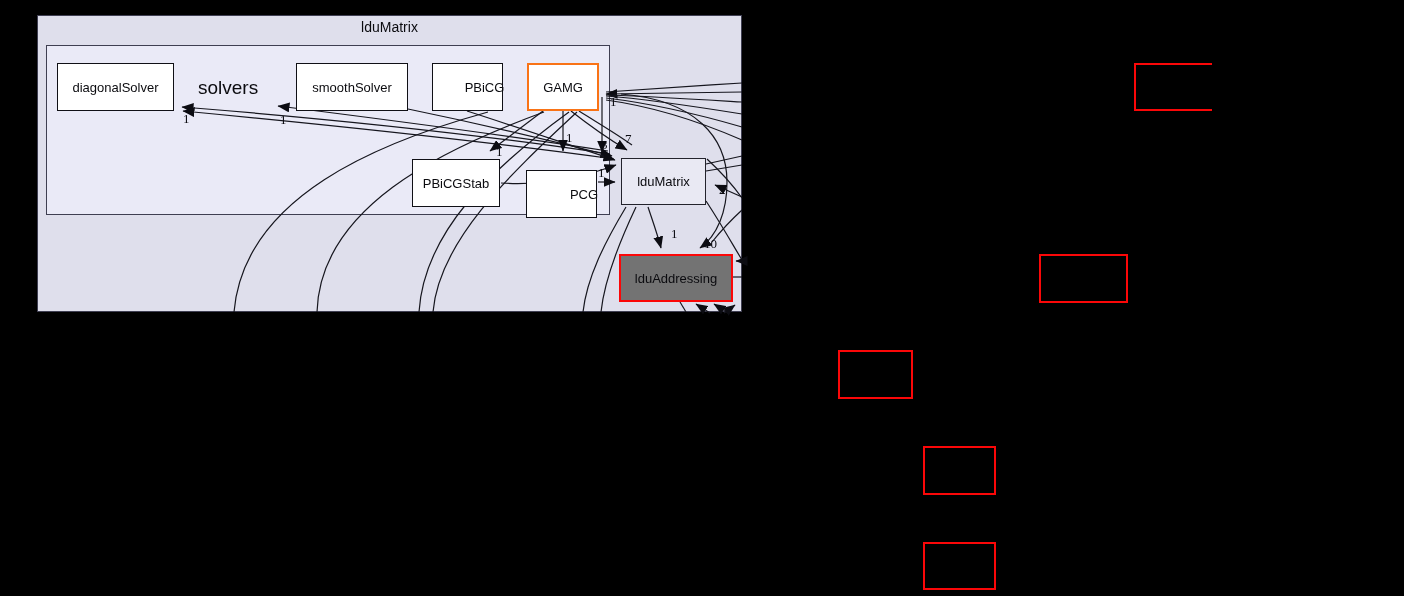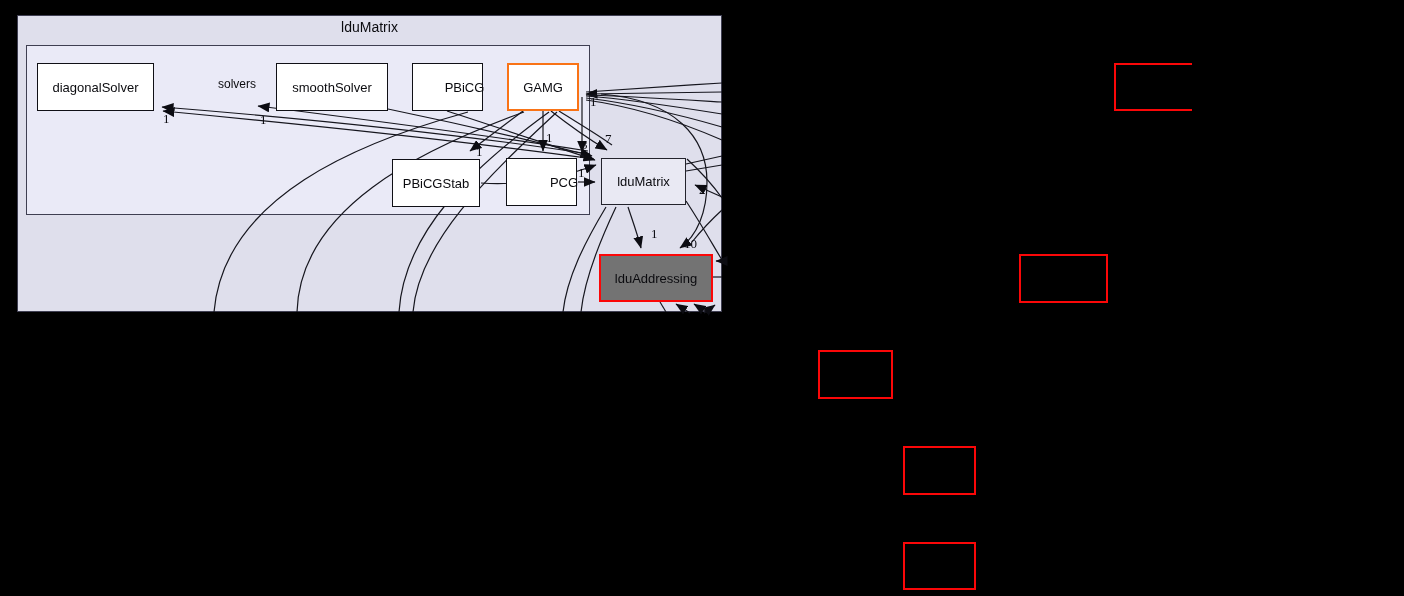--- a/index.html
+++ b/index.html
@@ -1,34 +1,35 @@
 <!DOCTYPE html>
 <html><head>
 <meta charset="utf-8">
 <style>
   html,body{margin:0;padding:0;background:#000;}
   .stage{
     position:relative;width:1192px;height:596px;background:#000;overflow:hidden;
     font-family:"Liberation Sans",sans-serif;
+    margin-left:20px;
   }
   .cluster-outer{
     position:absolute;left:17px;top:15px;width:705px;height:297px;
     background:#dfdfec;border:1.5px solid #3f3f52;box-sizing:border-box;
   }
   .cluster-title{
     position:absolute;left:17px;top:19px;width:705px;text-align:center;
     font-size:14px;color:#0b0b0f;
   }
   .cluster-inner{
     position:absolute;left:26px;top:45px;width:564px;height:170px;
     background:#eaeaf7;border:1.5px solid #3f3f52;box-sizing:border-box;
   }
   .inner-label{
-    position:absolute;left:178px;top:77px;width:78px;text-align:right;
-    font-size:12px;color:#0b0b0f;
+    position:absolute;left:178px;top:77px;width:78px;text-align:left;
+    font-size:19px;color:#0b0b0f;
   }
   .edges{position:absolute;left:0;top:0;width:1404px;height:596px;}
   .node{
     position:absolute;box-sizing:border-box;background:#fff;border:1.2px solid #101016;
     display:flex;align-items:center;justify-content:center;
     font-size:13px;color:#0b0b0f;white-space:nowrap;
   }
   .node.red{border:2px solid #f97316;}
   .node.current{background:#e9e9f3;border:1.6px solid #23232c;}
   .node.addr{background:#737373;border:2px solid #fb0708;}
@@ -120,21 +121,21 @@
       <text class="elabel" x="651" y="238">1</text>
       <text class="elabel" x="684" y="248">10</text>
     </g>
   </svg>
 
   <div class="node" style="left:276px;top:63px;width:112px;height:48px;">smoothSolver</div>
   <div class="node" style="left:37px;top:63px;width:117px;height:48px;">diagonalSolver</div>
   <div class="node" style="left:412px;top:63px;width:71px;height:48px;padding-left:34px;">PBiCG</div>
   <div class="node red" style="left:507px;top:63px;width:72px;height:48px;">GAMG</div>
   <div class="node" style="left:392px;top:159px;width:88px;height:48px;">PBiCGStab</div>
-  <div class="node" style="left:506px;top:158px;width:71px;height:48px;padding-left:45px;">PCG</div>
+  <div class="node" style="left:506px;top:170px;width:71px;height:48px;padding-left:45px;">PCG</div>
 
   <div class="node current" style="left:601px;top:158px;width:85px;height:47px;">lduMatrix</div>
 
   <div class="node addr" style="left:599px;top:254px;width:114px;height:48px;">lduAddressing</div>
 
   <div class="ext" style="left:1114px;top:63px;width:91px;height:48px;"></div>
   <div class="ext" style="left:1209px;top:157px;width:79px;height:48px;"></div>
   <div class="ext" style="left:1019px;top:254px;width:89px;height:49px;"></div>
   <div class="ext" style="left:818px;top:350px;width:75px;height:49px;"></div>
   <div class="ext" style="left:903px;top:446px;width:73px;height:49px;"></div>

